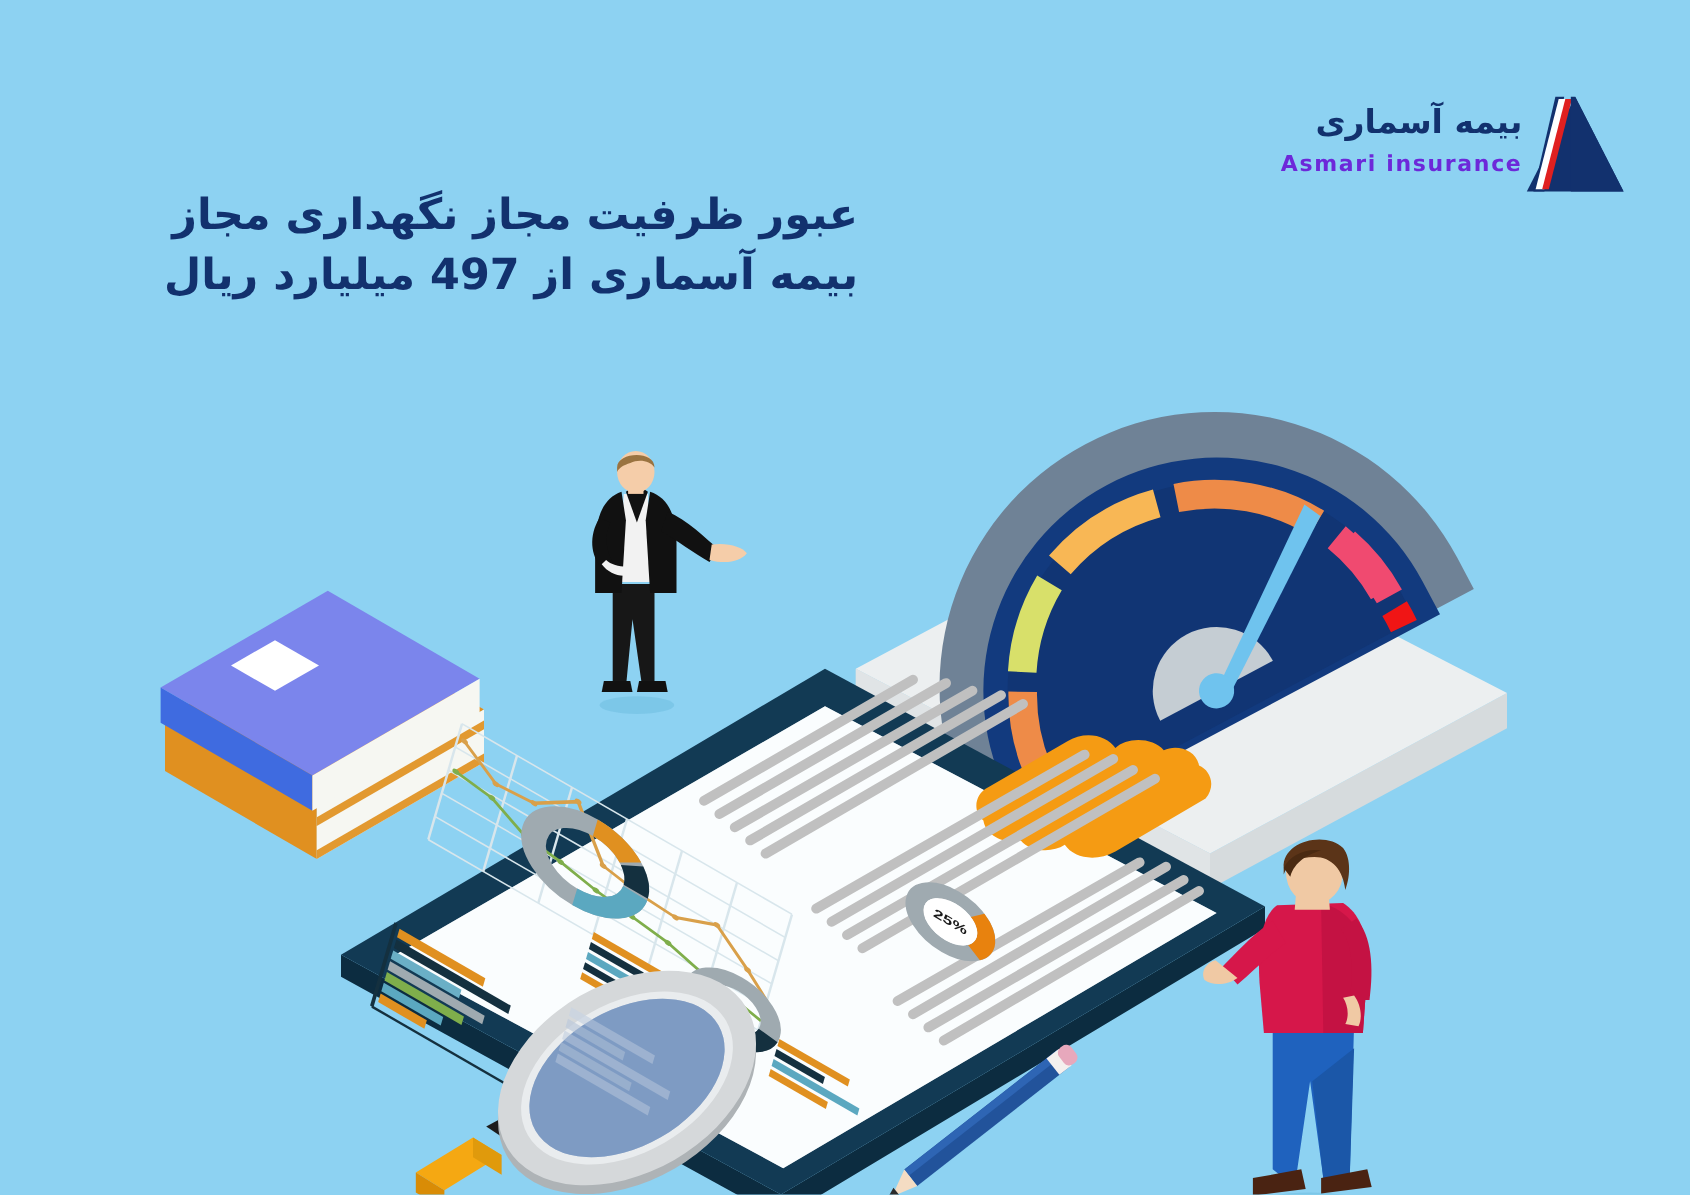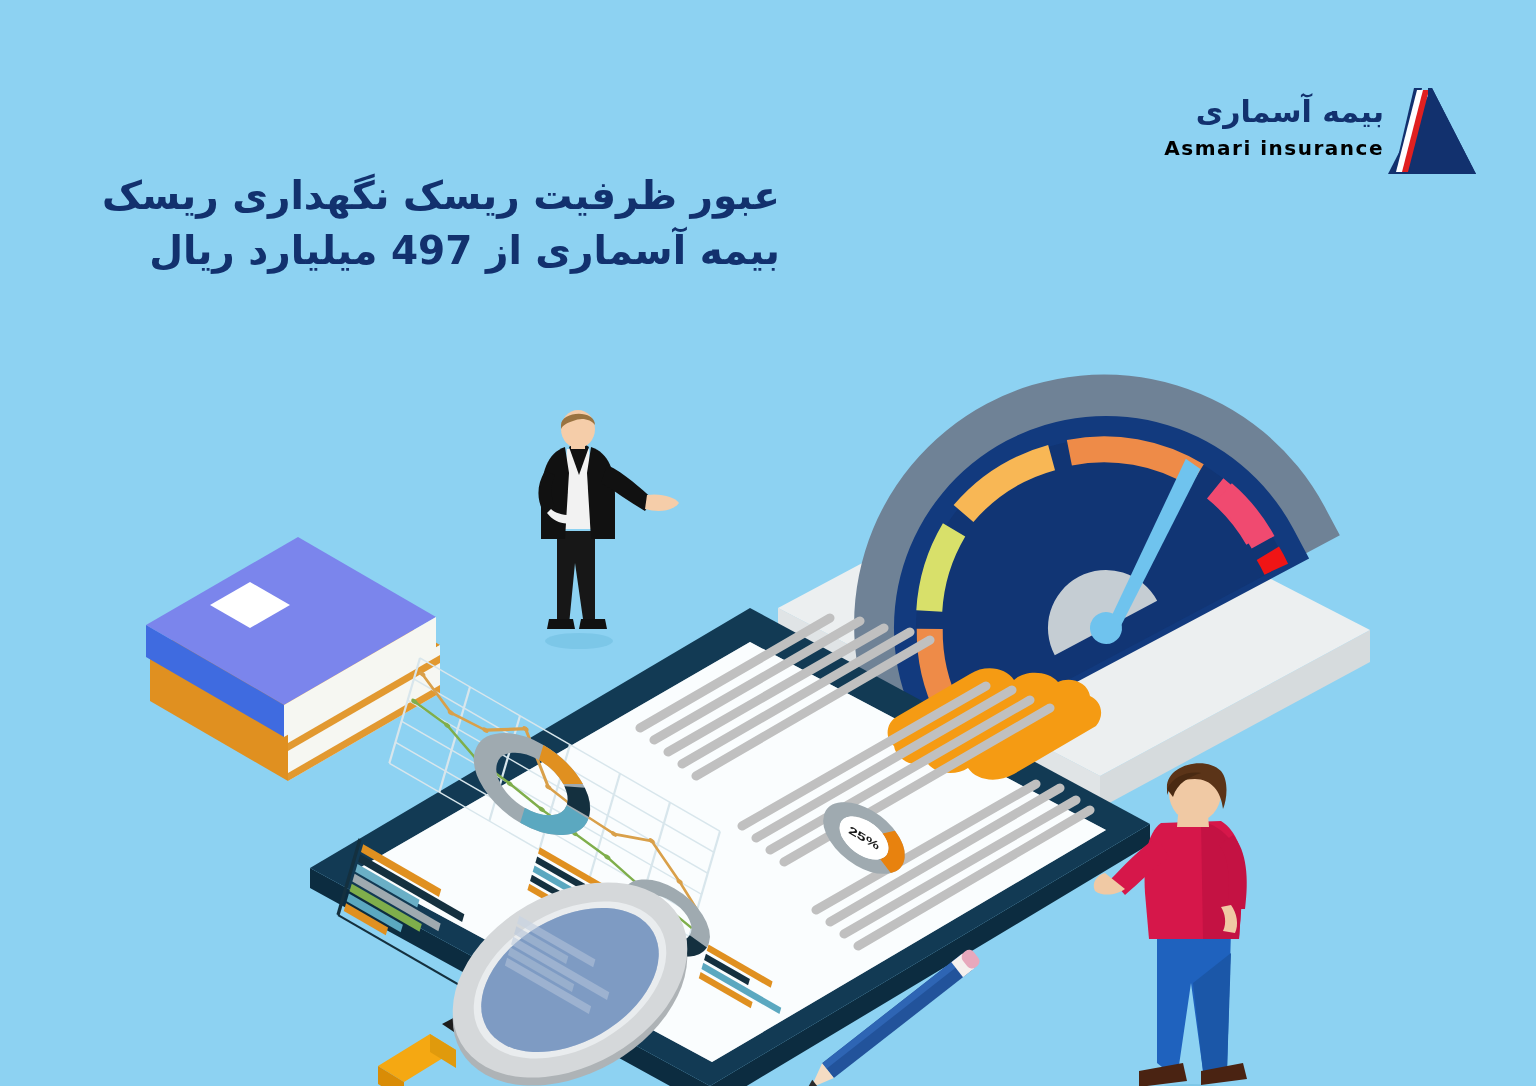--- a/index.html
+++ b/index.html
@@ -14,21 +14,21 @@
   
   .logo-wrap{position:absolute;left:1186px;top:52px;width:290px;height:105px;}
   .logo-fa{
     position:absolute;right:92px;top:14px;
     font-size:30px;font-weight:bold;color:#12316E;
     letter-spacing:1px;direction:rtl;white-space:nowrap;
     font-family:"DejaVu Sans",sans-serif;
   }
   .logo-en{
     position:absolute;right:92px;top:56px;
-    font-size:20px;font-weight:bold;color:#000000;
+    font-size:20px;font-weight:bold;color:#6d28d9;
     letter-spacing:1.5px;white-space:nowrap;
     font-family:"DejaVu Sans",sans-serif;
     text-align:right;
   }
   .logo-mark{position:absolute;right:0;top:8px;width:88px;height:86px;}
 
   
   .headline{
     position:absolute;left:60px;top:140px;width:720px;
     direction:rtl;text-align:right;
@@ -70,21 +70,21 @@
         <polygon points="44,0 88,86 0,86" fill="#12316E"></polygon>
         <polygon points="28,0 10,86 0,86 20,0" fill="#12316E" transform="translate(6,0)"></polygon>
         <polygon points="37,2 16,84 8,84 29,2" fill="#FFFFFF"></polygon>
         <polygon points="41,2 20,84 14,84 35,2" fill="#E02020"></polygon>
         <polygon points="44,0 88,86 40,86 40,0" fill="#12316E"></polygon>
       </svg>
     </div>
   </div>
 
   <div class="headline">
-    <span class="l1">عبور ظرفیت ریسک نگهداری ریسک</span>
+    <span class="l1">عبور ظرفیت مجاز نگهداری مجاز</span>
     <span class="l2">بیمه آسماری از 497 میلیارد ریال</span>
   </div>
 
   <div class="gauge">
     <svg width="640" height="540" viewBox="0 0 640 540">
       <defs>
         <clipPath id="clipFace">
           <path d="M60 400 A215 215 0 0 1 470 170 L520 480 Z"></path>
         </clipPath>
       </defs>

